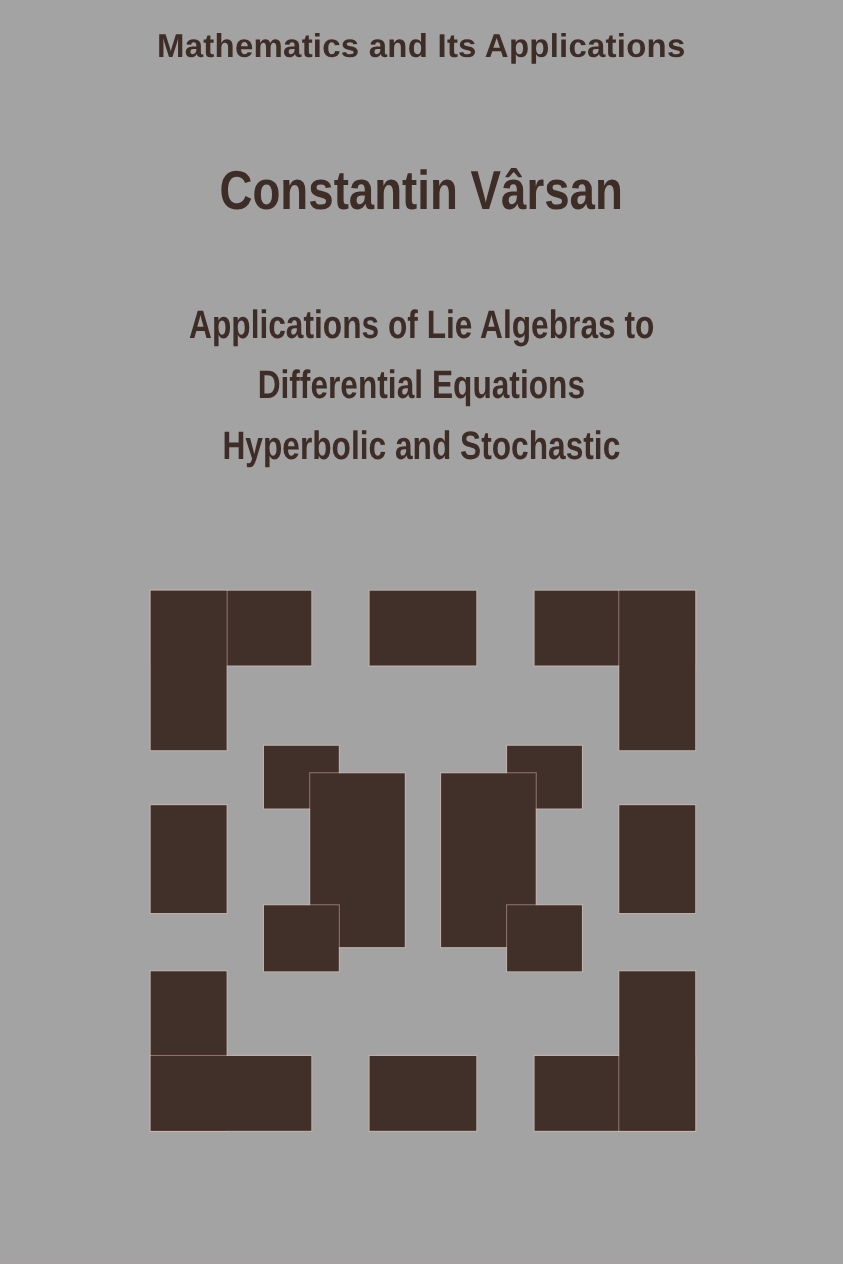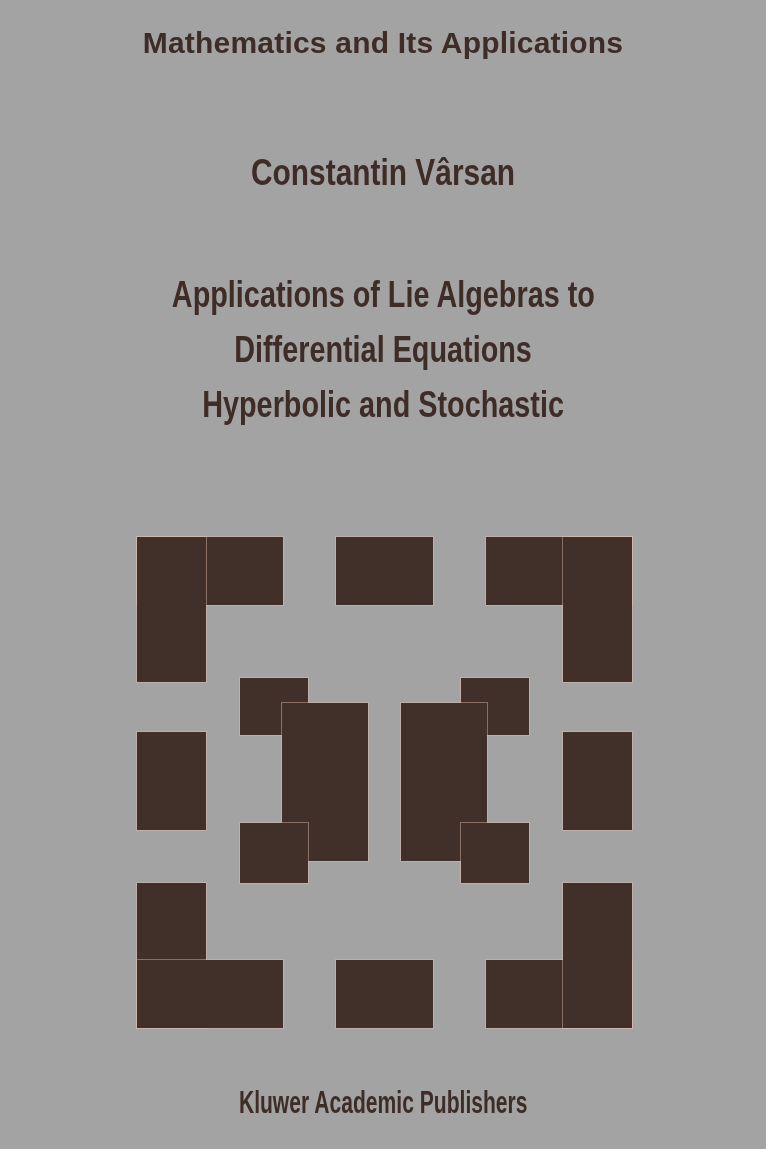--- a/index.html
+++ b/index.html
@@ -21,21 +21,21 @@
   .textline {
     position: absolute;
     left: 0;
     width: 766px;
     text-align: center;
     white-space: nowrap;
   }
   .textline > span { display: inline-block; }
 
   .series   { top: 23px;  font-size: 30px; line-height: 40px; letter-spacing: 0.2px; }
-  .author   { top: 143px; font-size: 36px; line-height: 60px; }
+  .author   { top: 143px; font-size: 50px; line-height: 60px; }
   .author > span { transform: scaleX(0.83); }
 
   .title    { top: 267px; font-size: 36px; line-height: 55px; }
   .title .line { text-align: center; }
   .title .line > span { display: inline-block; transform: scaleX(0.80); }
 
   .publisher { top: 1083px; font-size: 31px; line-height: 40px; }
   .publisher > span { transform: scaleX(0.68); }
 
   .logo {
@@ -90,17 +90,14 @@
       <div class="block" style="left: 324px; top: 141px; width: 68px; height: 57px; background: rgb(65, 48, 41);"></div>
       <div class="block" style="left: 264px; top: 166px; width: 86px; height: 158px; background: rgb(65, 48, 41);"></div>
       <div class="block" style="left: 324px; top: 286px; width: 68px; height: 60px; background: rgb(65, 48, 41);"></div>
       <div class="block" style="left: 0px; top: 346px; width: 69px; height: 145px; background: rgb(65, 48, 41);"></div>
       <div class="block" style="left: 0px; top: 423px; width: 146px; height: 68px; background: rgb(65, 48, 41);"></div>
       <div class="block" style="left: 199px; top: 423px; width: 97px; height: 68px; background: rgb(65, 48, 41);"></div>
       <div class="block" style="left: 349px; top: 423px; width: 146px; height: 68px; background: rgb(65, 48, 41);"></div>
       <div class="block" style="left: 426px; top: 346px; width: 69px; height: 145px; background: rgb(65, 48, 41);"></div>
     </div>
 
-  <div class="textline publisher">
-    <span>Kluwer Academic Publishers</span>
-  </div>
 
 </div>
 
 </body></html>

